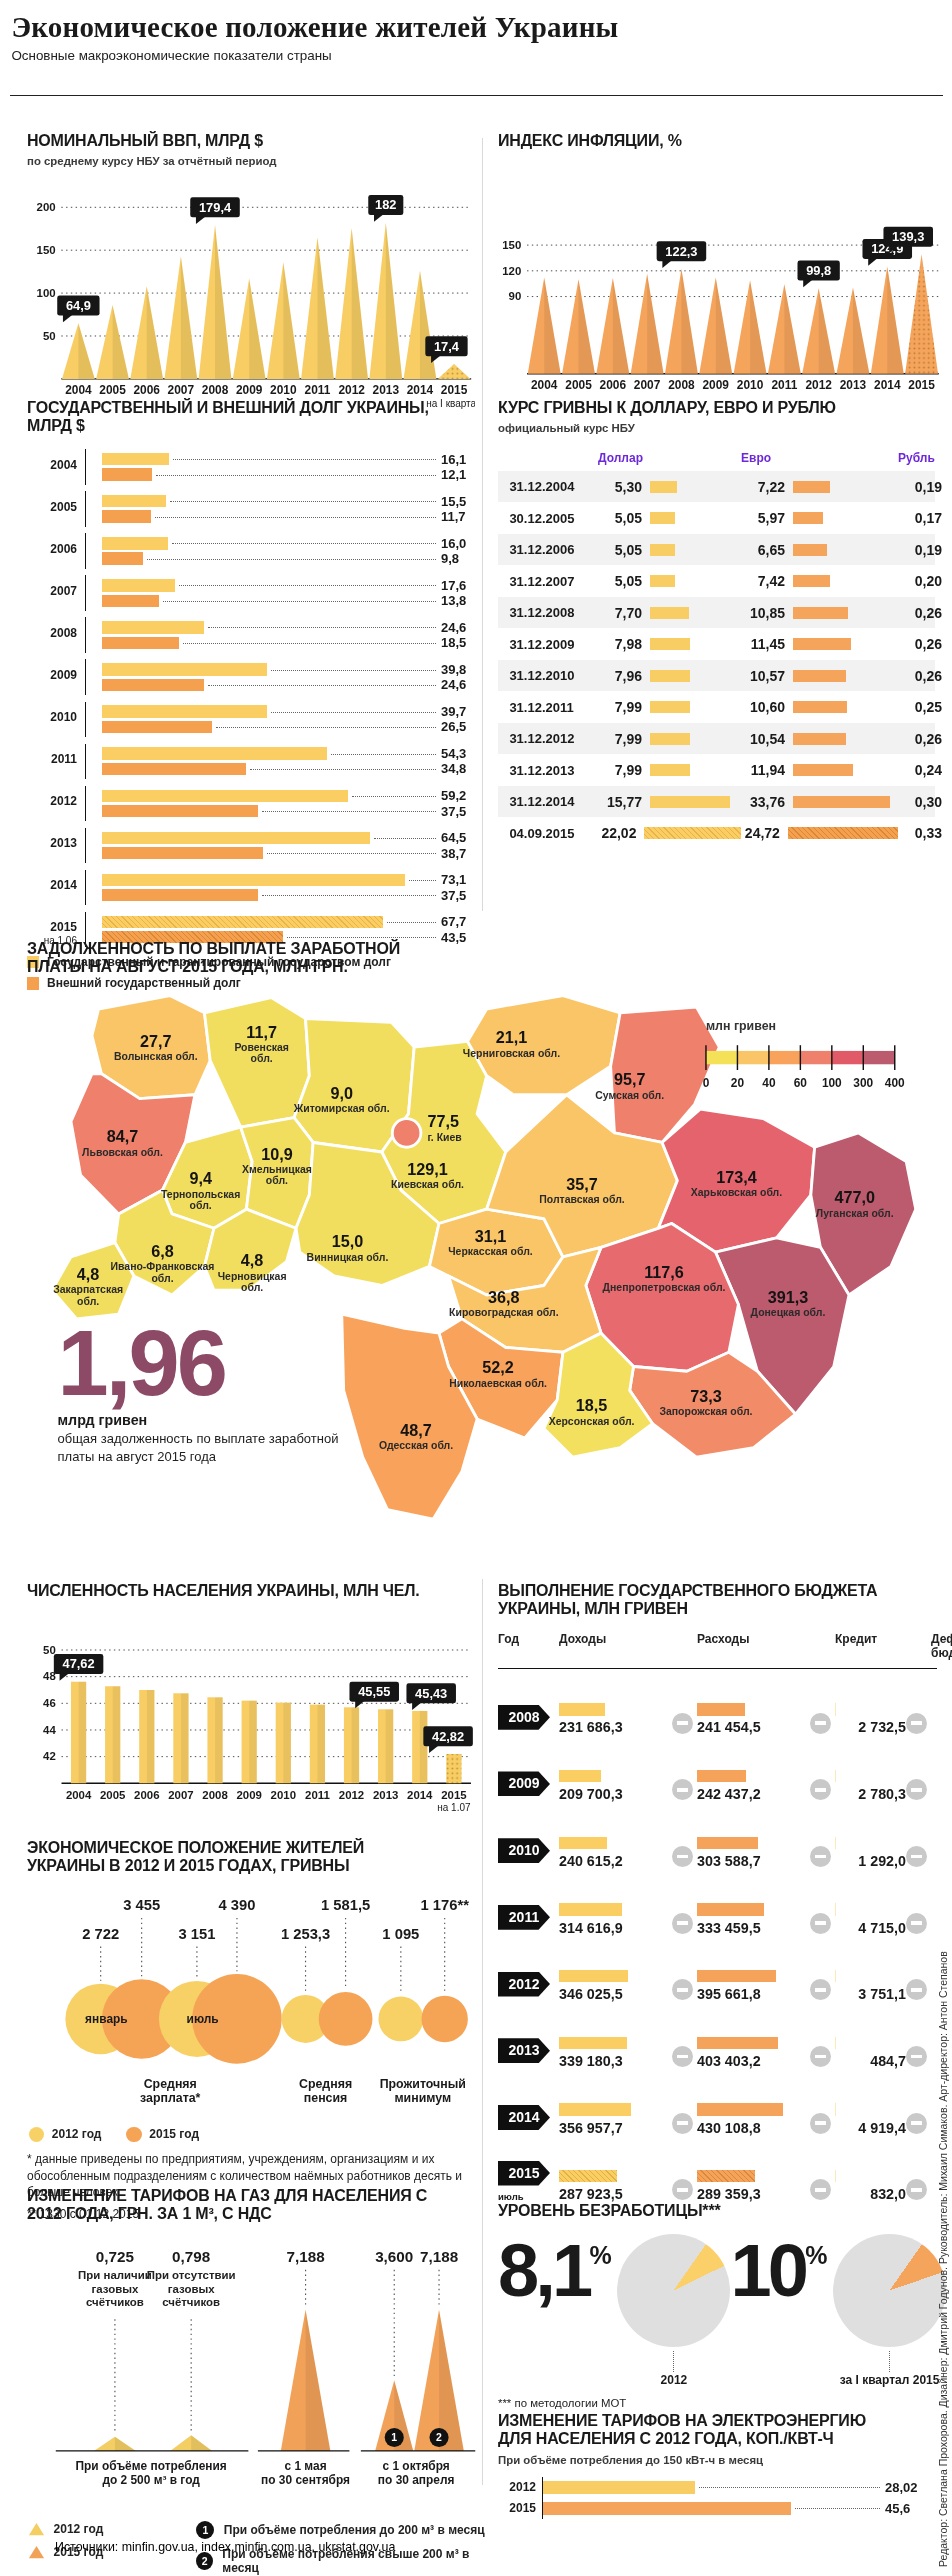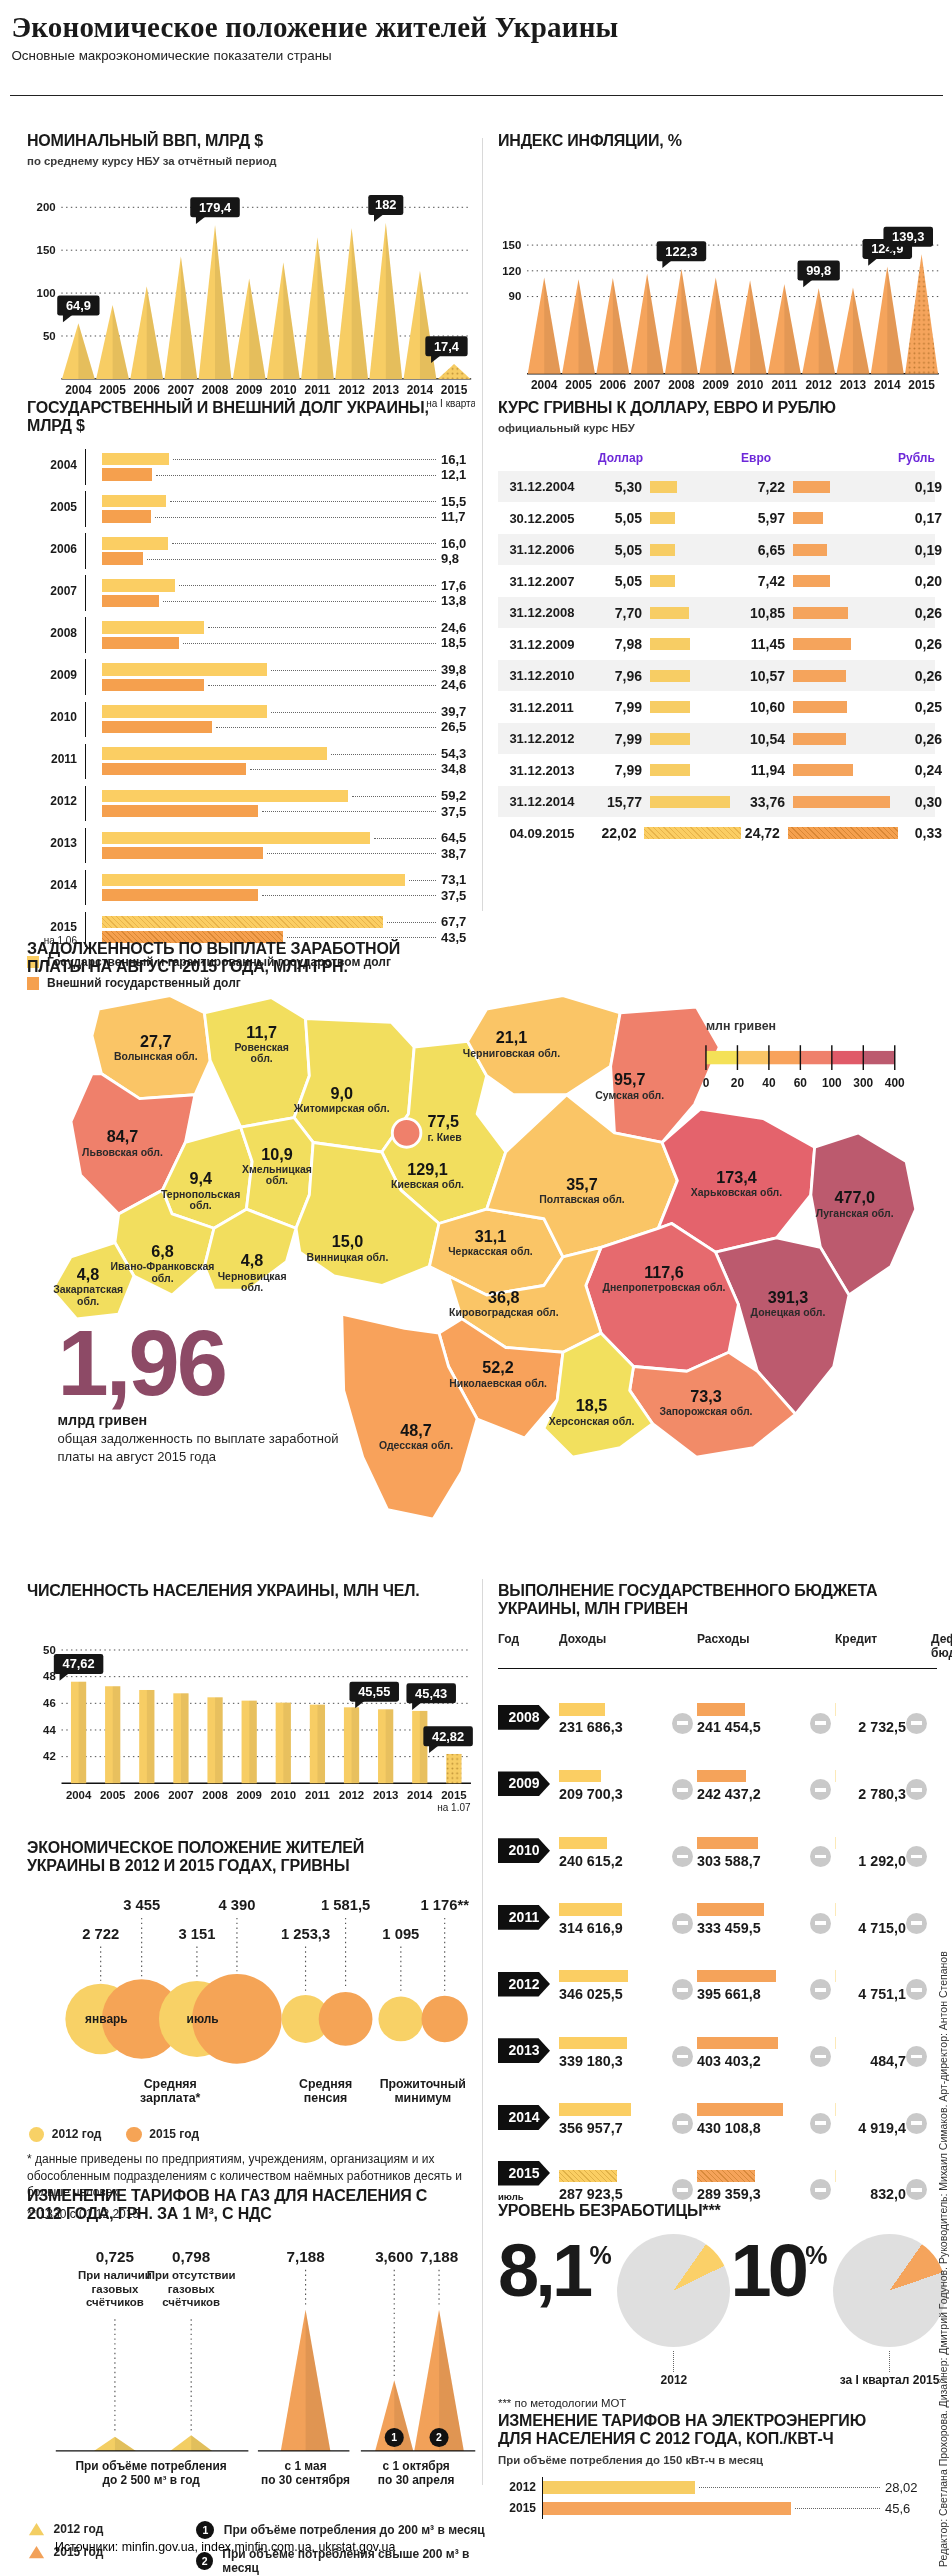--- a/index.html
+++ b/index.html
@@ -66,21 +66,21 @@
   .udot{border-left:1.9px dotted #666;height:21px;margin:3.8px auto 1.9px;width:0;}
   .ulabel{font-size:12px;font-weight:bold;text-align:center;}
   .foot{font-size:11.4px;color:#222;}
   
   .erow{display:flex;align-items:center;height:21px;font-size:12px;font-weight:bold;}
   .eyear{width:38px;text-align:right;padding-right:5.7px;}
   .ebars{flex:1;display:flex;align-items:center;border-left:1.9px solid #111;height:21px;}
   .ebar{height:12.4px;}
   .ebar.y2012{background:#F7CD64;}
   .ebar.y2015{background:#F5A45C;}
-  .eval{width:42px;font-size:13px;font-weight:normal;}
+  .eval{width:42px;font-size:13px;font-weight:bold;}
   .src{font-size:12.4px;color:#000000;}
   .credits{writing-mode:vertical-rl;transform:rotate(180deg);font-size:10.5px;color:#333;}
 </style>
 </head>
 <body>
 
 <div class="abs" style="left:11.4px;top:11.4px;width:916px;">
   <div class="page-title">Экономическое положение жителей Украины</div>
   <div class="page-sub">Основные макроэкономические показатели страны</div>
 </div>
@@ -937,21 +937,21 @@
           <div class="num">346 025,5</div>
         </div>
         <div class="minus"></div>
         <div class="bcell">
           <div class="bar exp " style="width:79px"></div>
           <div class="num">395 661,8</div>
         </div>
         <div class="minus"></div>
         <div class="bcell" style="text-align:right;">
           <div class="bar cre" style="width:1.4px"></div>
-          <div class="num">4 751,1</div>
+          <div class="num">3 751,1</div>
         </div>
         <div class="minus"></div>
         <div class="bcell" style="text-align:right;">
           <div class="num">−53 387,4</div>
         </div>
       </div>
       <div class="bud-row">
         <div>
           <div class="badge">2013</div>
         </div>

